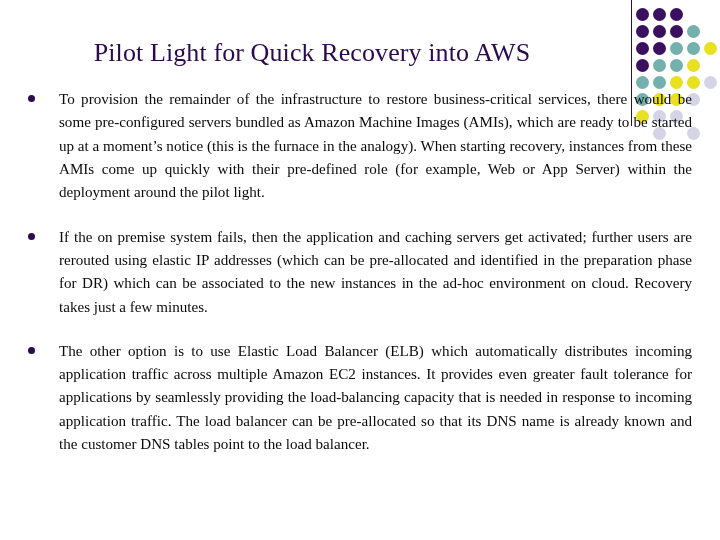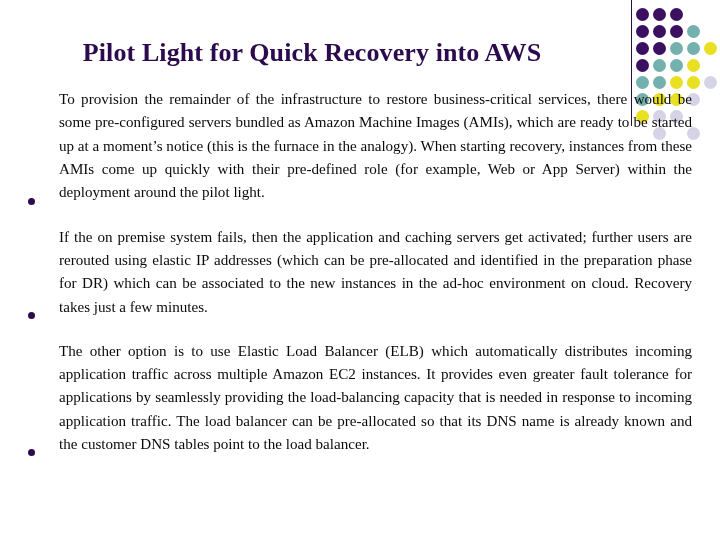--- a/index.html
+++ b/index.html
@@ -41,37 +41,37 @@
   }
 
   
   #slide-title {
     position: absolute;
     top: 38px;
     left: 0;
     width: 624px;
     text-align: center;
     font-size: 26px;
-    font-weight: bold;
+    font-weight: normal;
     color: #2b0a4d;
     letter-spacing: 0.1px;
     line-height: 1.15;
     white-space: nowrap;
   }
 
   
   #body {
     position: absolute;
     top: 88px;
     left: 28px;
     width: 664px;
   }
   .bullet-row {
     display: flex;
-    align-items: flex-end;
+    align-items: flex-start;
     margin-bottom: 21px;
   }
   .bullet-marker {
     flex: 0 0 auto;
     width: 31px;
     padding-top: 7px;
     line-height: 0;
   }
   .bullet-marker i {
     display: inline-block;

